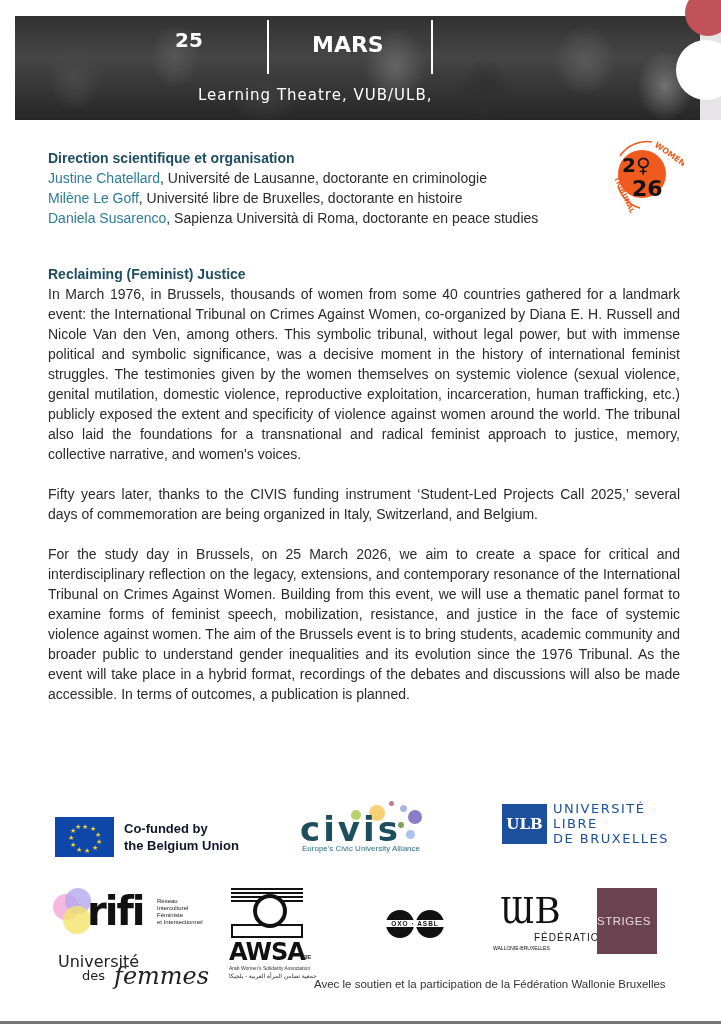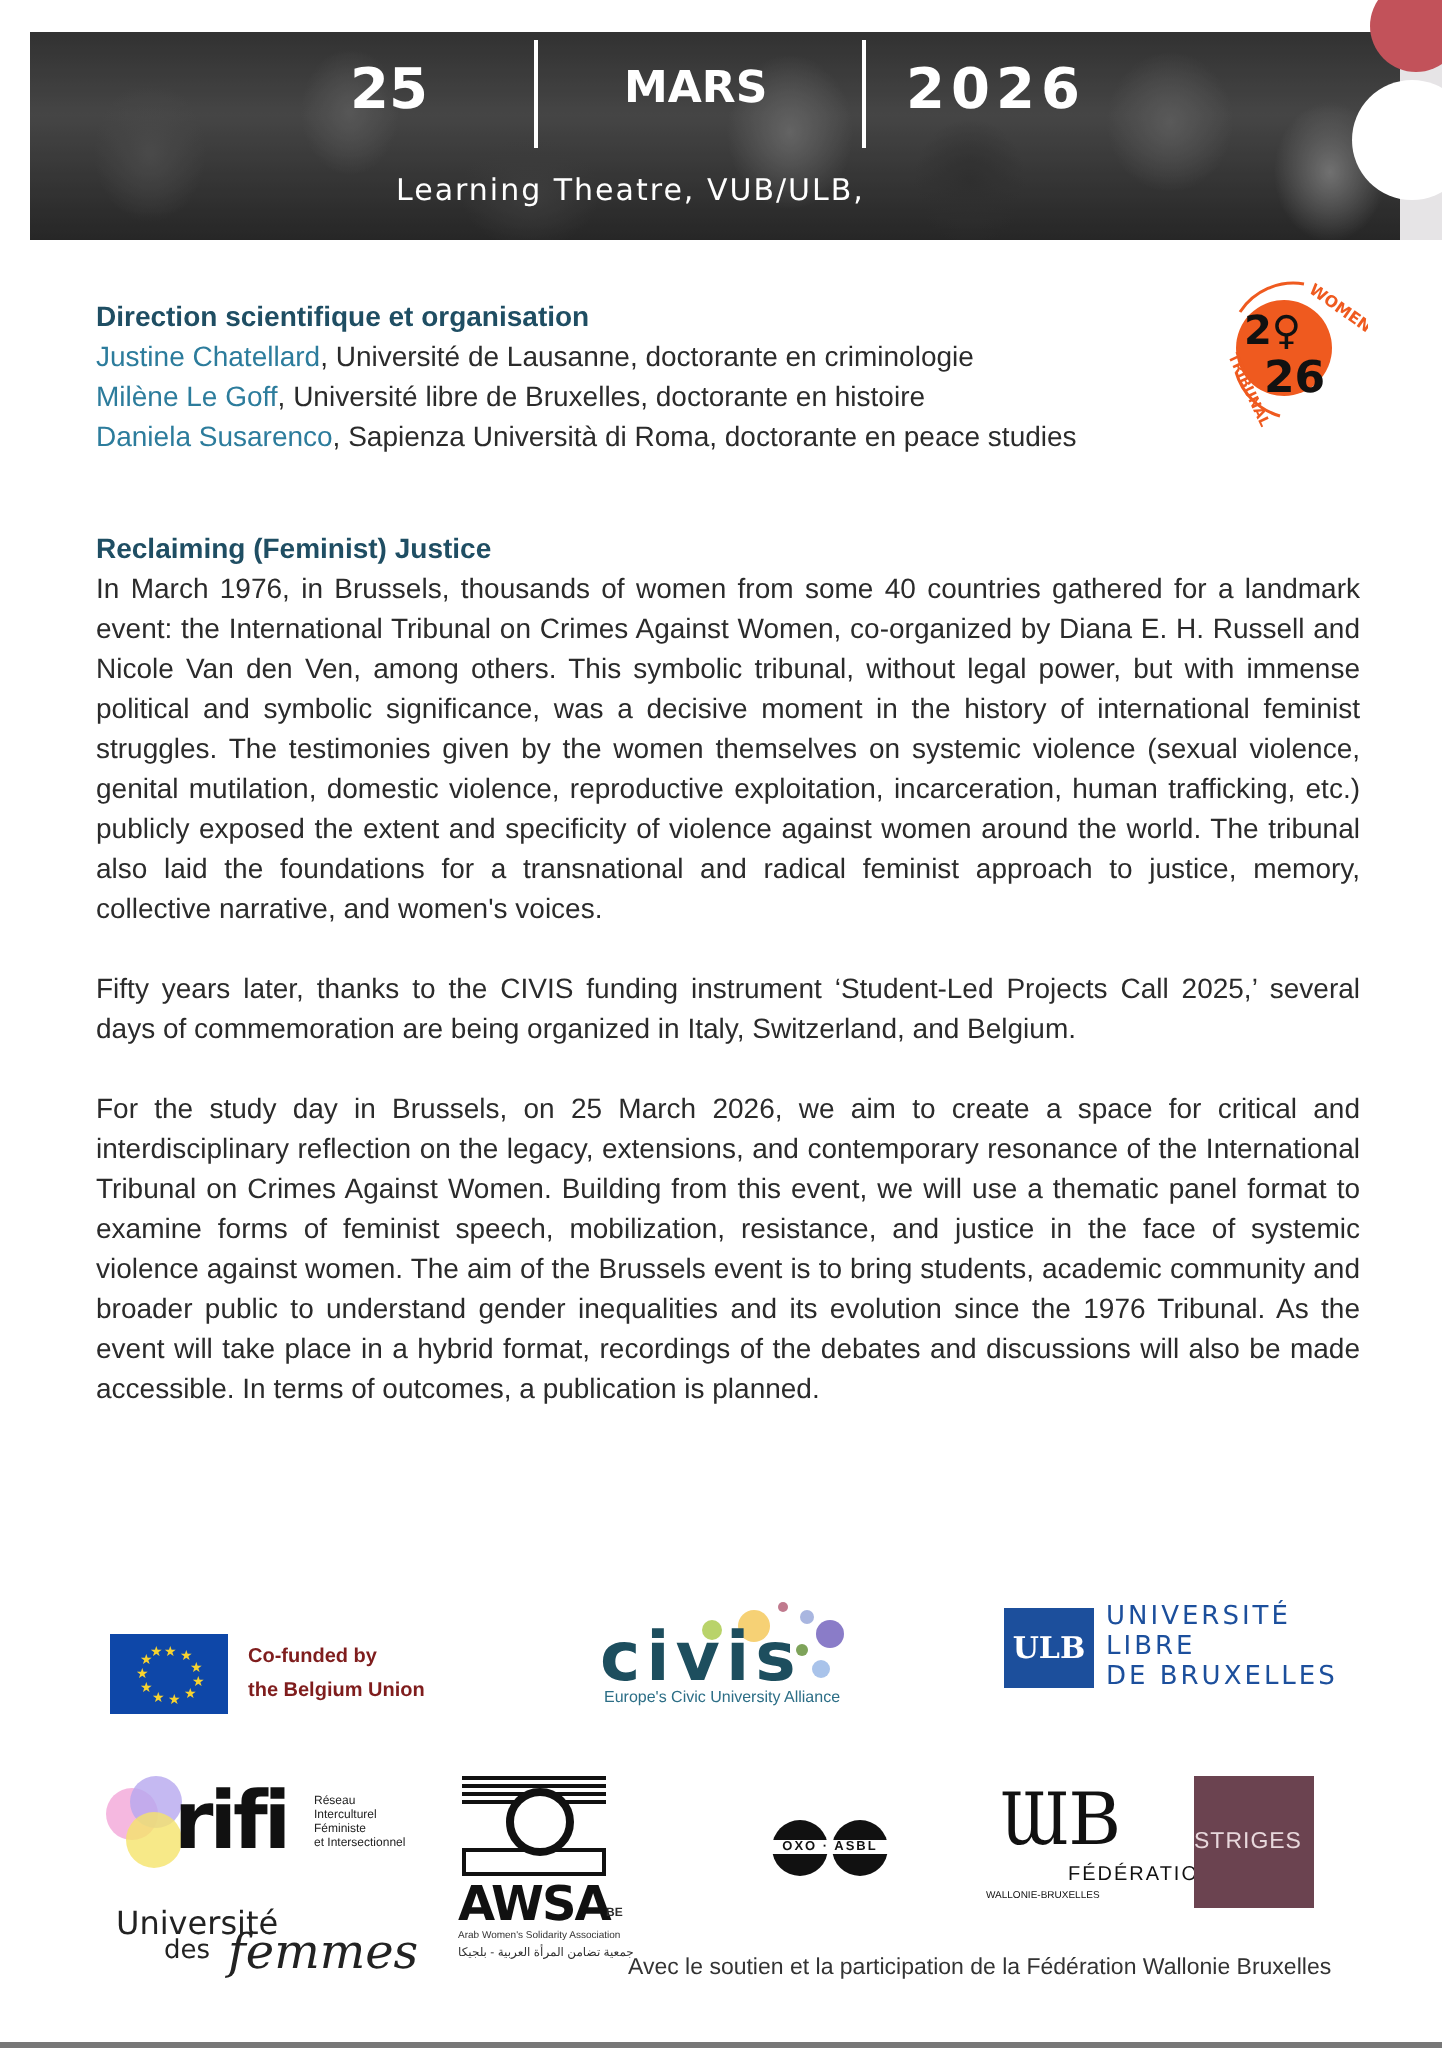--- a/index.html
+++ b/index.html
@@ -13,21 +13,21 @@
       radial-gradient(ellipse 50px 40px at 250px 80px, #4a4a4a 0%, transparent 70%),
       radial-gradient(ellipse 45px 55px at 380px 50px, #7a7a7a 0%, transparent 70%),
       radial-gradient(ellipse 40px 45px at 470px 75px, #3a3a3a 0%, transparent 70%),
       radial-gradient(ellipse 45px 50px at 570px 45px, #6e6e6e 0%, transparent 70%),
       radial-gradient(ellipse 40px 50px at 650px 70px, #8a8a8a 0%, transparent 70%),
       linear-gradient(180deg, #3d3d3d 0%, #555 40%, #2f2f2f 100%);
   }
   .banner::after { content:""; position:absolute; inset:0; background:rgba(0,0,0,0.18); }
   .banner-content { position:absolute; inset:0; z-index:2; }
   .date-part { position:absolute; top:12px; color:#fff; font-weight:bold; font-family:"DejaVu Sans", sans-serif; }
-  .date-day { left:160px; font-size:28px; }
+  .date-day { left:160px; font-size:20px; }
   .date-month { left:297px; font-size:22px; top:16px; }
   .date-year { left:438px; font-size:28px; letter-spacing:3px; }
   .date-sep { position:absolute; top:4px; width:2px; height:54px; background:#fff; }
   .sep1 { left:252px; } .sep2 { left:416px; }
   .venue { position:absolute; top:70px; left:183px; color:#fff; font-size:15px; letter-spacing:1px; font-family:"DejaVu Sans", sans-serif; }
 
   .deco-red { position:absolute; top:-10px; left:685px; width:46px; height:46px; border-radius:50%; background:#c2525a; z-index:3; }
   .deco-white { position:absolute; top:40px; left:676px; width:60px; height:60px; border-radius:50%; background:#fff; z-index:3; }
   .deco-grey { position:absolute; top:16px; left:700px; width:21px; height:104px; background:#e6e4e6; z-index:1; }
 
@@ -43,21 +43,21 @@
   
   .section { position:absolute; left:48px; top:264px; width:632px; font-size:14px; line-height:20px; }
   .section p { margin:0; text-align:justify; }
   .p-gap { height:20px; }
 
   
   .logo { position:absolute; }
   .eu { left:55px; top:817px; display:flex; align-items:center; gap:10px; }
   .eu-flag { width:59px; height:40px; background:#0e47a8; position:relative; }
   .eu-flag span { position:absolute; color:#f7d330; font-size:7px; line-height:7px; }
-  .eu-text { color:#7f1d1d; font-weight:bold; font-size:10px; line-height:17px; }
+  .eu-text { color:#0f172a; font-weight:bold; font-size:13px; line-height:17px; }
 
   .civis { left:296px; top:797px; width:130px; height:60px; }
   .civis-word { position:absolute; left:4px; top:12px; font-size:34px; font-weight:bold; color:#1d4e5e; letter-spacing:3px; font-family:"DejaVu Sans", sans-serif; }
   .civis-sub { position:absolute; left:6px; top:47px; font-size:8px; color:#2c6e86; white-space:nowrap; }
   .dot { position:absolute; border-radius:50%; }
 
   .ulb { left:502px; top:801px; display:flex; align-items:center; gap:6px; }
   .ulb-box { width:45px; height:40px; background:#1c4f9c; color:#fff; font-family:"DejaVu Serif", serif; font-weight:bold; font-size:15px; display:flex; align-items:center; justify-content:center; }
   .ulb-text { color:#1c4f9c; font-size:13px; line-height:15px; letter-spacing:1.5px; font-family:"DejaVu Sans", sans-serif; }
 
@@ -97,21 +97,20 @@
 </head>
 <body>
 
 <div class="deco-grey"></div>
 <div class="banner">
   <div class="banner-content">
     <span class="date-part date-day">25</span>
     <span class="date-sep sep1"></span>
     <span class="date-part date-month">MARS</span>
     <span class="date-sep sep2"></span>
-    <span class="date-part date-year">2026</span>
     <span class="venue">Learning Theatre, VUB/ULB,</span>
   </div>
 </div>
 <div class="deco-red"></div>
 <div class="deco-white"></div>
 
 <div class="logo-wt">
   <svg width="72" height="80" viewBox="0 0 72 80">
     <circle cx="30" cy="40" r="24" fill="#ef5a1f"></circle>
     <path d="M8 22 A32 32 0 0 1 40 8" stroke="#ef5a1f" stroke-width="1.5" fill="none"></path>

